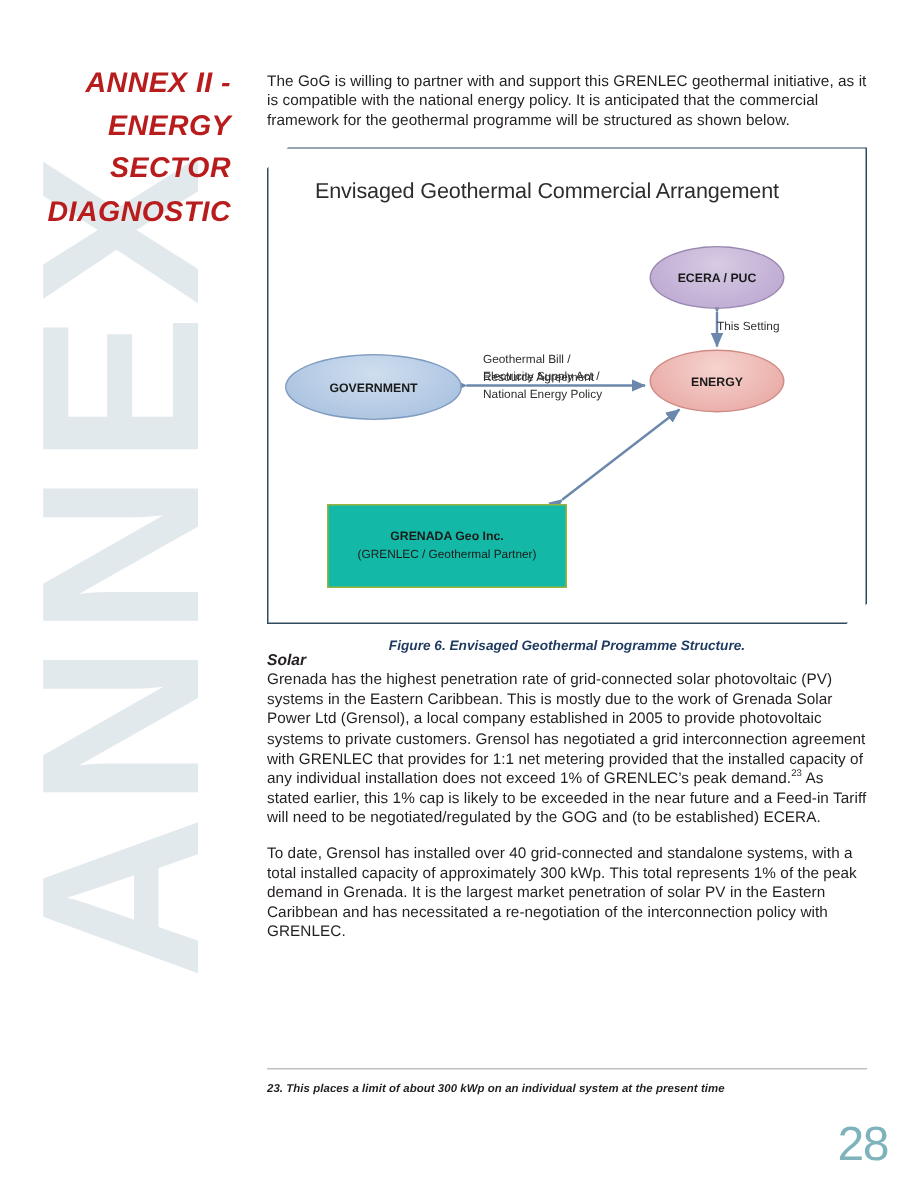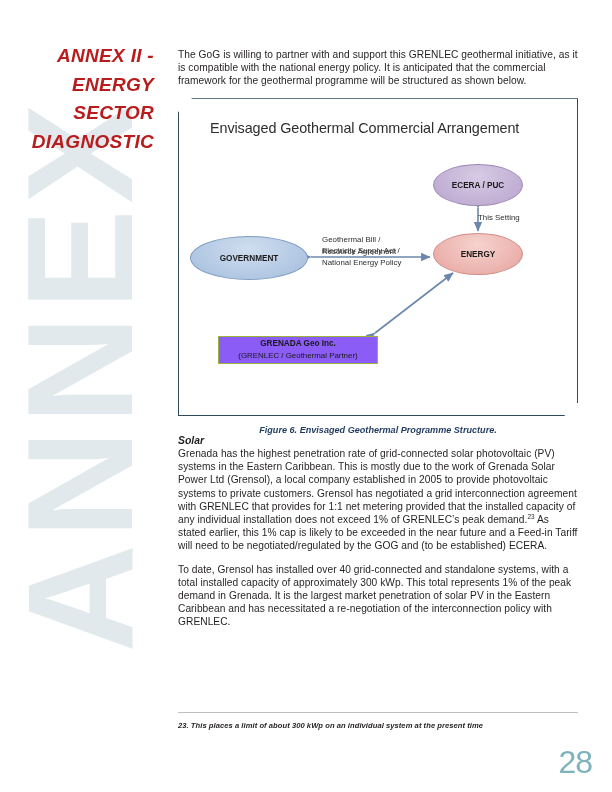--- a/index.html
+++ b/index.html
@@ -146,22 +146,22 @@
   }
   #node-government {
     left: 12px; top: 138px;
     width: 118px; height: 44px;
     background: radial-gradient(ellipse at 50% 28%, #cfdeef 0%, #afc6e2 72%, #a3bcdb 100%);
     border: 1px solid #7e9cc2;
     font-size: 8.2px; color: #1a1a1a;
   }
   #node-geo {
     left: 40px; top: 238px;
-    width: 160px; height: 28px;
-    background: #8b5cf6;
+    width: 160px; height: 56px;
+    background: #14b8a6;
     border: 1px solid #9bb23f;
     flex-direction: column;
     font-weight: normal;
     line-height: 12px;
   }
   #node-geo .l1 { font-size: 8.2px; font-weight: bold; color: #1a1a1a; }
   #node-geo .l2 { font-size: 7.9px; color: #1a1a1a; }
 
   
   .edge-label {

